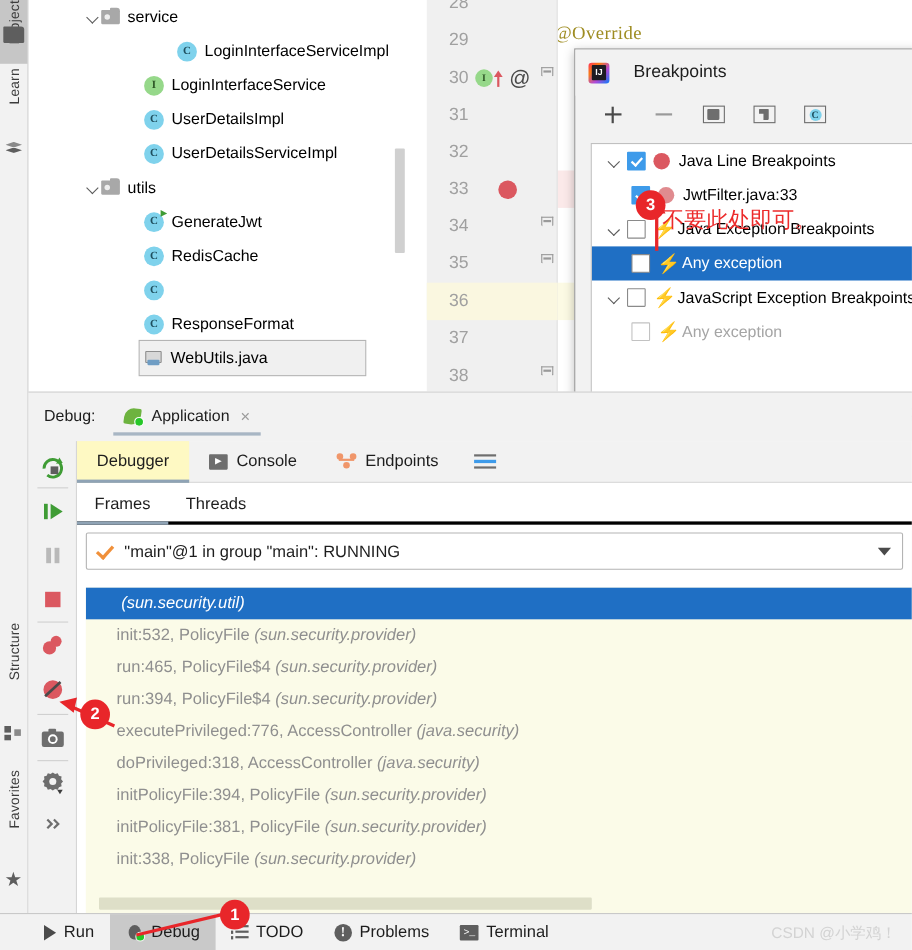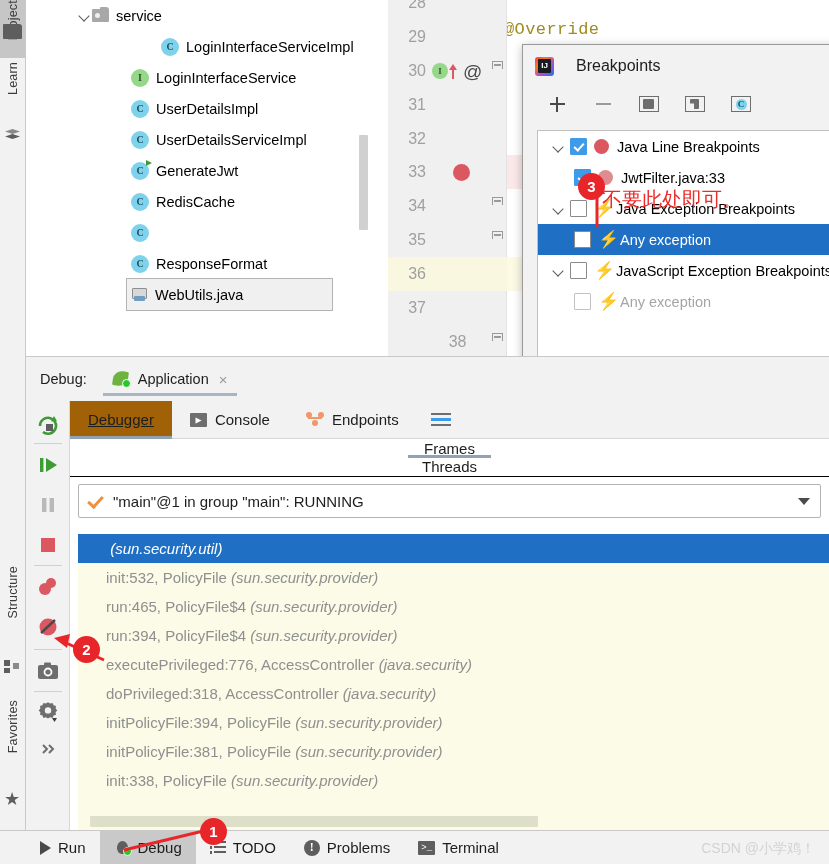--- a/index.html
+++ b/index.html
@@ -235,21 +235,21 @@
   }
   .fold-dash {
     position: absolute;
     left: 2px; top: 3px;
     width: 7px; height: 1.5px;
     background: #9a9a9a;
   }
   .override-txt {
     position: absolute;
     color: #9e8c21;
-    font-family: Liberation Mono, monospace;
+    font-family: Liberation Serif, serif;
     font-size: 17px;
     letter-spacing: 0.4px;
   }
   .iface-marker {
     width: 16px; height: 16px;
     border-radius: 50%;
     background: #96d88a;
     color: #2d5526;
     font-size: 9px;
     font-weight: bold;
@@ -562,22 +562,21 @@
   .top-tab {
     height: 38px;
     display: flex; align-items: center;
     padding: 0 18px;
     font-size: 15px;
     position: relative;
     gap: 8px;
     box-sizing: border-box;
   }
   .top-tab.active {
-    background: #a16207;
-    text-decoration: underline;
+    background: #fef9c3;
   }
   .top-tab.active::after {
     content:"";
     position:absolute; left:0; bottom:0; width:100%; height:3px;
     background:#8fa3b5;
   }
   .console-ico {
     width: 17px; height: 14px;
     background: #6e6e6e;
     color: #ffffff;
@@ -618,24 +617,22 @@
     display: block;
   }
   .hamburger span:nth-child(1) { top: 0; }
   .hamburger span:nth-child(2) { top: 5.5px; background: #3e9bea; }
   .hamburger span:nth-child(3) { top: 11px; }
 
   #subtabbar {
     height: 38px;
     background: #ffffff;
     display: flex;
-    align-items: center;
-    border-bottom: 1px solid #000000;
-    box-sizing: border-box;
-    flex-direction: column;
+    border-bottom: 3px solid #000000;
+    box-sizing: border-box;
   }
   .sub-tab {
     height: 38px;
     display: flex; align-items: center;
     padding: 0 16px;
     font-size: 15px;
     position: relative;
     box-sizing: border-box;
   }
   .sub-tab.active::after {
@@ -880,20 +877,26 @@
     <span style="width:105px;display:inline-block;"></span>
     <span class="cls-ico">C</span>
     <span>UserDetailsImpl</span>
   </div>
   <div class="tree-row">
     <span style="width:105px;display:inline-block;"></span>
     <span class="cls-ico">C</span>
     <span>UserDetailsServiceImpl</span>
   </div>
   <div class="tree-row">
+    <span style="width:52px;display:inline-block;"></span>
+    <span class="chev"></span>
+    <span class="folder-ico"></span>
+    <span>utils</span>
+  </div>
+  <div class="tree-row">
     <span style="width:105px;display:inline-block;"></span>
     <span class="cls-ico runnable">C</span>
     <span>GenerateJwt</span>
   </div>
   <div class="tree-row">
     <span style="width:105px;display:inline-block;"></span>
     <span class="cls-ico">C</span>
     <span>RedisCache</span>
   </div>
   <div class="tree-row">
@@ -948,21 +951,21 @@
       </div>
     <div class="gline" style="top:223px;">
         <span class="gnum">35</span>
       </div>
     <div class="gline gutter-row-yellow" style="top:257px;">
         <span class="gnum">36</span>
       </div>
     <div class="gline" style="top:291px;">
         <span class="gnum">37</span>
       </div>
-    <div class="gline" style="top:325px;justify-content:center;">
+    <div class="gline" style="top:325px;">
         <span class="gnum">38</span>
       </div>
 
     <div class="fold-marker" style="left:104px;top:61px;">
         <span class="fold-dash"></span>
       </div>
     <div class="fold-marker" style="left:104px;top:197px;">
         <span class="fold-dash"></span>
       </div>
     <div class="fold-marker" style="left:104px;top:231px;">

